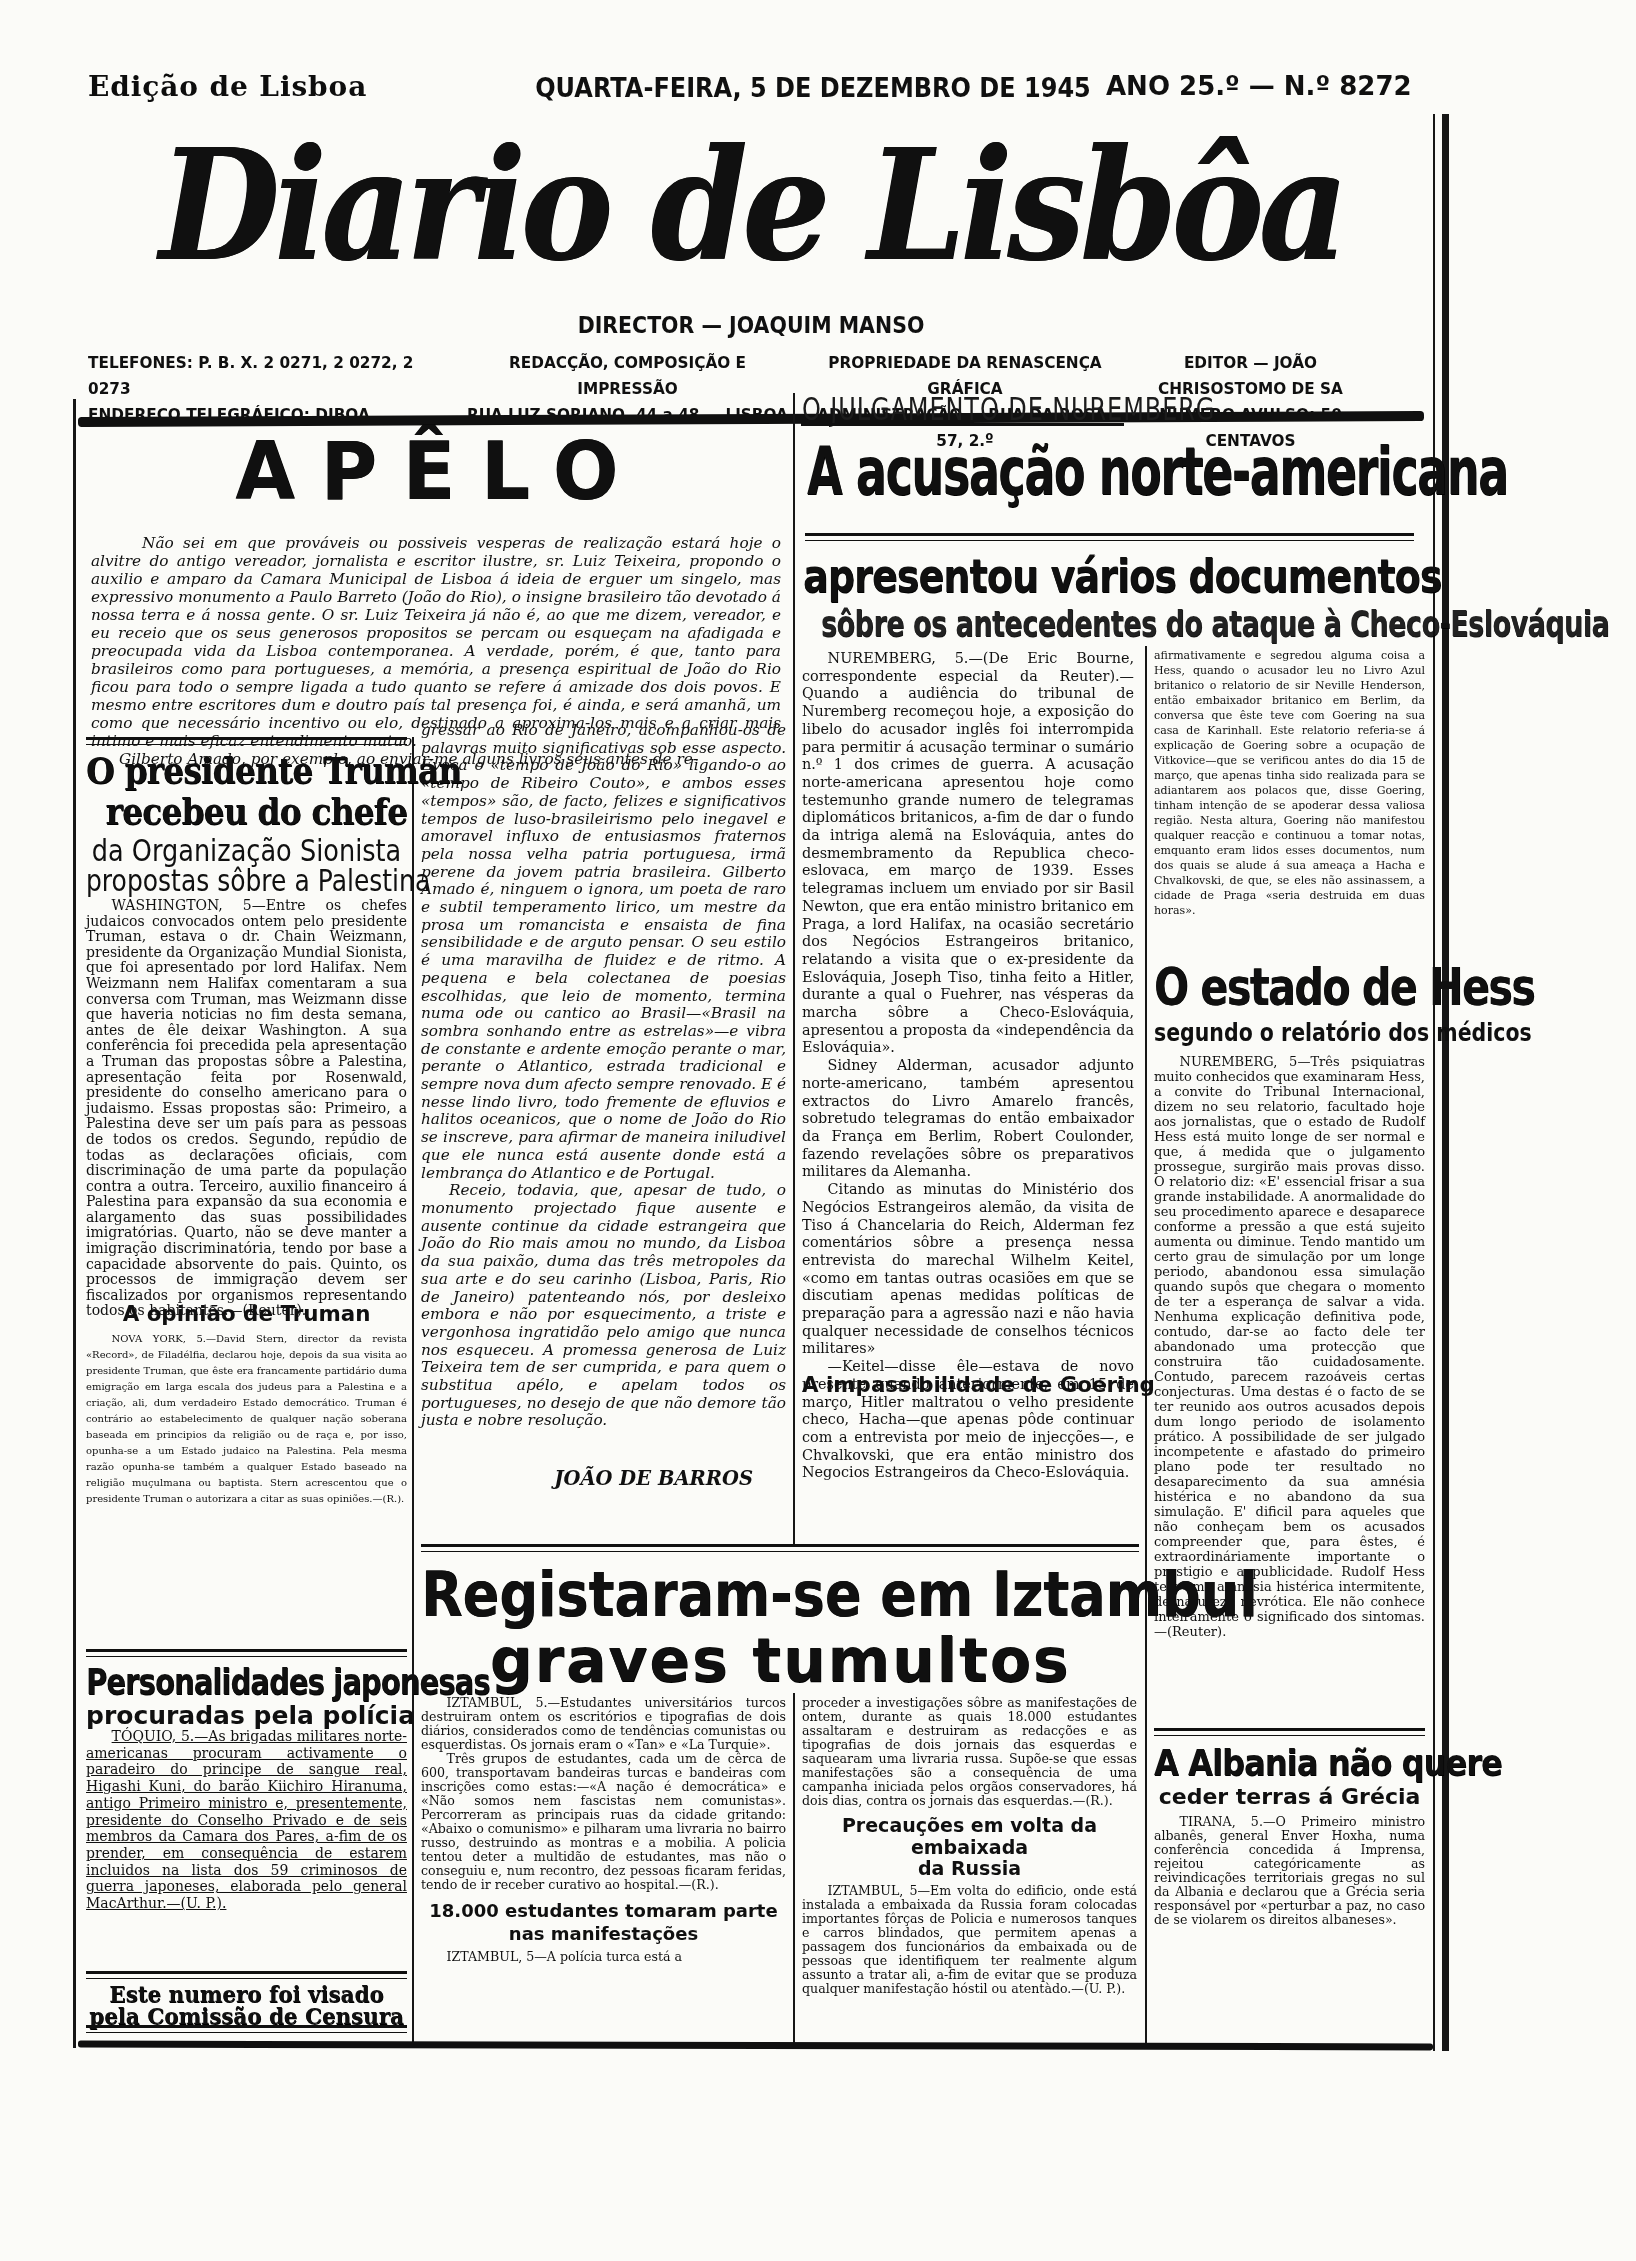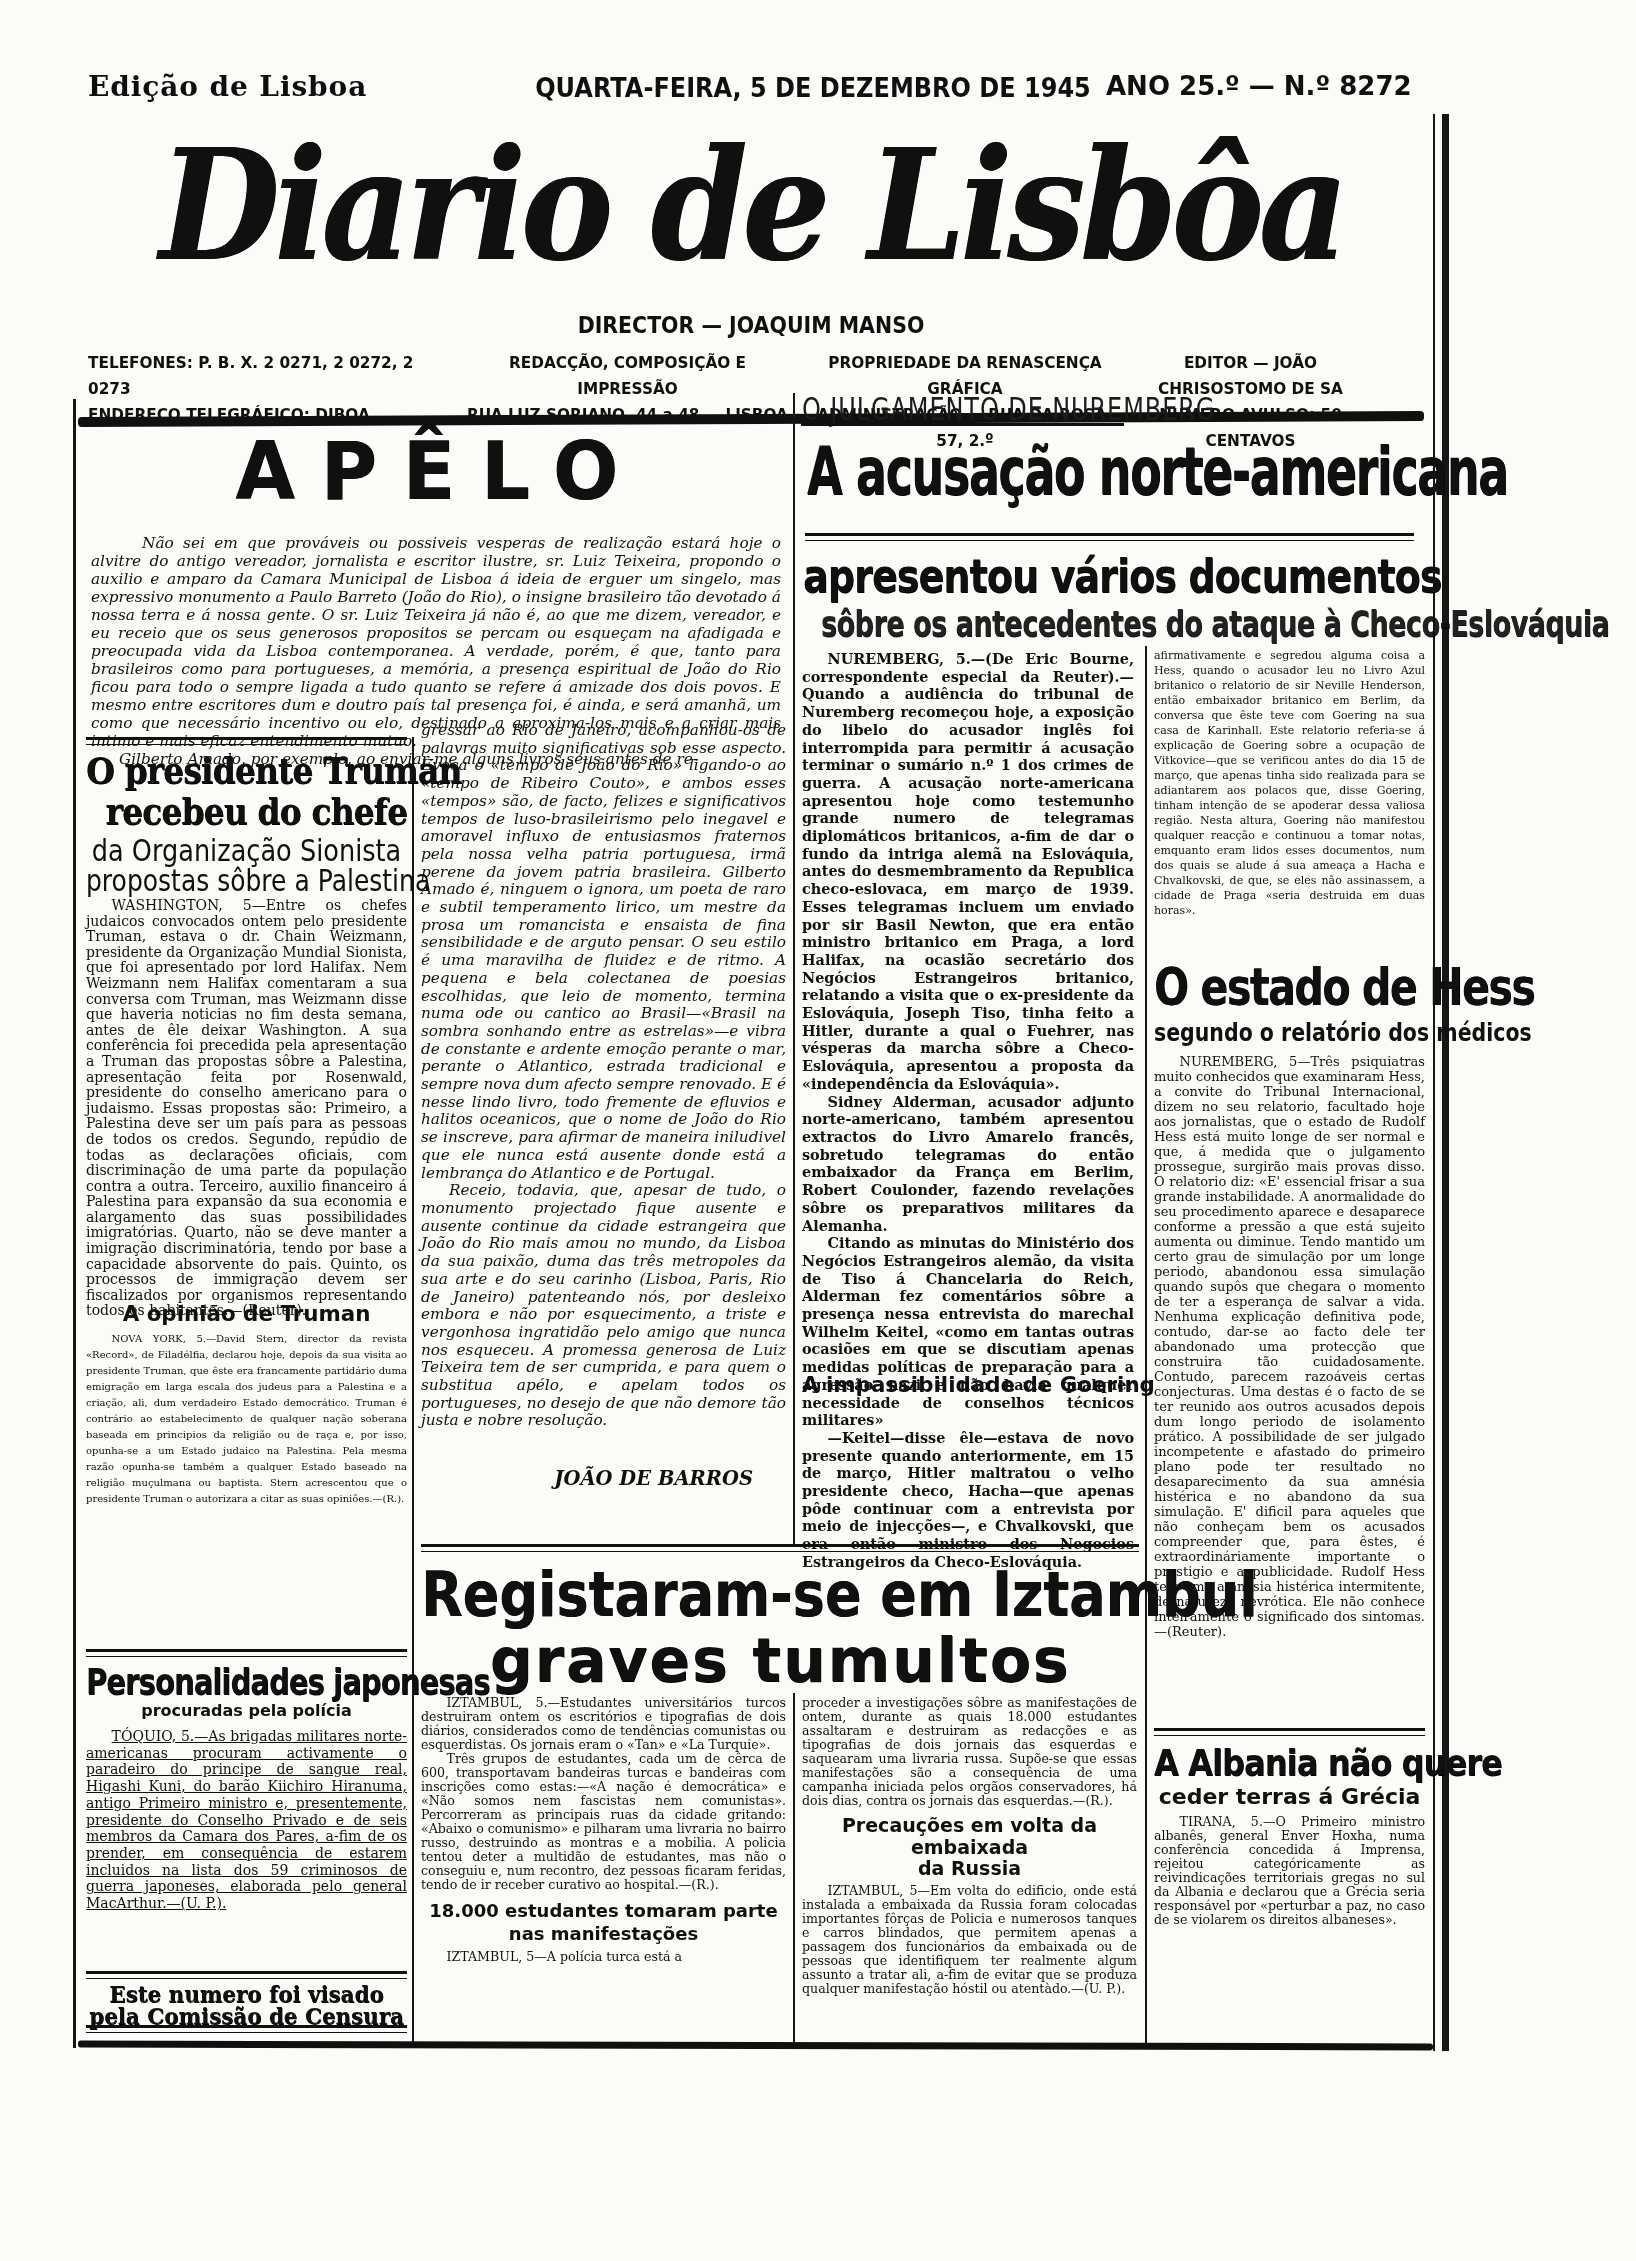--- a/index.html
+++ b/index.html
@@ -86,39 +86,39 @@
   <div class="abs serif just" style="left:86px;top:898px;width:321px;font-size:14px;line-height:15.6px;">
     <p class="para">WASHINGTON, 5—Entre os chefes judaicos convocados ontem pelo presidente Truman, estava o dr. Chain Weizmann, presidente da Organização Mundial Sionista, que foi apresentado por lord Halifax. Nem Weizmann nem Halifax comentaram a sua conversa com Truman, mas Weizmann disse que haveria noticias no fim desta semana, antes de êle deixar Washington. A sua conferência foi precedida pela apresentação a Truman das propostas sôbre a Palestina, apresentação feita por Rosenwald, presidente do conselho americano para o judaismo. Essas propostas são: Primeiro, a Palestina deve ser um país para as pessoas de todos os credos. Segundo, repúdio de todas as declarações oficiais, com discriminação de uma parte da população contra a outra. Terceiro, auxilio financeiro á Palestina para expansão da sua economia e alargamento das suas possibilidades imigratórias. Quarto, não se deve manter a imigração discriminatória, tendo por base a capacidade absorvente do pais. Quinto, os processos de immigração devem ser fiscalizados por organismos representando todos os habitantes.—(Reuter).</p>
   </div>
   <div class="abs sans b ctr nw" style="left:86px;top:1301px;width:321px;font-size:21.4px;">A opinião de Truman</div>
   <div class="abs serif just" style="left:86px;top:1331px;width:321px;font-size:10px;line-height:16px;">
     <p class="para">NOVA YORK, 5.—David Stern, director da revista «Record», de Filadélfia, declarou hoje, depois da sua visita ao presidente Truman, que êste era francamente partidário duma emigração em larga escala dos judeus para a Palestina e a criação, ali, dum verdadeiro Estado democrático. Truman é contrário ao estabelecimento de qualquer nação soberana baseada em principios da religião ou de raça e, por isso, opunha-se a um Estado judaico na Palestina. Pela mesma razão opunha-se também a qualquer Estado baseado na religião muçulmana ou baptista. Stern acrescentou que o presidente Truman o autorizara a citar as suas opiniões.—(R.).</p>
   </div>
 
   <div class="abs drule" style="left:86px;top:1649px;width:321px;"></div>
   <div class="abs sans ctr nw syTC headline-ink" style="left:86px;top:1662px;width:321px;font-size:29px;font-weight:900;letter-spacing:-0.9px;transform:scaleY(1.2);">Personalidades japonesas</div>
-  <div class="abs sans b ctr nw" style="left:86px;top:1701px;width:321px;font-size:16px;">procuradas pela polícia</div>
+  <div class="abs sans b ctr nw" style="left:86px;top:1701px;width:321px;font-size:25px;">procuradas pela polícia</div>
   <div class="abs serif just" style="left:86px;top:1728px;width:321px;font-size:14px;line-height:16.7px;text-decoration:underline;">
     <p class="para">TÓQUIO, 5.—As brigadas militares norte-americanas procuram activamente o paradeiro do principe de sangue real, Higashi Kuni, do barão Kiichiro Hiranuma, antigo Primeiro ministro e, presentemente, presidente do Conselho Privado e de seis membros da Camara dos Pares, a-fim de os prender, em consequência de estarem incluidos na lista dos 59 criminosos de guerra japoneses, elaborada pelo general MacArthur.—(U. P.).</p>
   </div>
 
   <div class="abs drule" style="left:86px;top:1971px;width:321px;"></div>
   <div class="abs serif ctr nw headline-ink" style="left:86px;top:1981px;width:321px;font-size:21.4px;font-weight:900;transform:scaleY(1.05);transform-origin:top center;">Este numero foi visado</div>
   <div class="abs serif ctr nw headline-ink" style="left:86px;top:2003px;width:321px;font-size:21.4px;font-weight:900;transform:scaleY(1.05);transform-origin:top center;">pela Comissão de Censura</div>
   <div class="abs drule" style="left:86px;top:2025px;width:321px;"></div>
 
   <div class="abs sans nw kicker syTL" style="left:802px;top:391px;font-size:24px;font-weight:400;transform:scaleY(1.3);">O JULGAMENTO DE NUREMBERG</div>
   <div class="abs hrule" style="left:801px;top:423px;width:323px;height:2.8px;"></div>
 
   <div class="abs sans nw syTL headline-ink" style="left:807px;top:433px;font-size:46px;font-weight:900;letter-spacing:-1.4px;transform:scaleY(1.43);">A acusação norte-americana</div>
   <div class="abs drule" style="left:805px;top:533px;width:609px;"></div>
   <div class="abs sans nw syTL headline-ink" style="left:803px;top:550px;font-size:38px;font-weight:800;letter-spacing:-0.9px;transform:scaleY(1.2);">apresentou vários documentos</div>
   <div class="abs sans nw syTL headline-ink" style="left:821px;top:603px;font-size:27px;font-weight:800;letter-spacing:-0.5px;transform:scaleY(1.32);opacity:.92;">sôbre os antecedentes do ataque à Checo-Eslováquia</div>
 
-  <div class="abs serif just" style="left:802px;top:650px;width:332px;font-size:14.4px;line-height:17.7px;font-weight:bold;">
+  <div class="abs serif just" style="left:802px;top:650px;width:332px;font-size:14.4px;line-height:17.7px;">
     <p class="para">NUREMBERG, 5.—(De Eric Bourne, correspondente especial da Reuter).—Quando a audiência do tribunal de Nuremberg recomeçou hoje, a exposição do libelo do acusador inglês foi interrompida para permitir á acusação terminar o sumário n.º 1 dos crimes de guerra. A acusação norte-americana apresentou hoje como testemunho grande numero de telegramas diplomáticos britanicos, a-fim de dar o fundo da intriga alemã na Eslováquia, antes do desmembramento da Republica checo-eslovaca, em março de 1939. Esses telegramas incluem um enviado por sir Basil Newton, que era então ministro britanico em Praga, a lord Halifax, na ocasião secretário dos Negócios Estrangeiros britanico, relatando a visita que o ex-presidente da Eslováquia, Joseph Tiso, tinha feito a Hitler, durante a qual o Fuehrer, nas vésperas da marcha sôbre a Checo-Eslováquia, apresentou a proposta da «independência da Eslováquia».</p>
     <p class="para">Sidney Alderman, acusador adjunto norte-americano, também apresentou extractos do Livro Amarelo francês, sobretudo telegramas do então embaixador da França em Berlim, Robert Coulonder, fazendo revelações sôbre os preparativos militares da Alemanha.</p>
     <p class="para">Citando as minutas do Ministério dos Negócios Estrangeiros alemão, da visita de Tiso á Chancelaria do Reich, Alderman fez comentários sôbre a presença nessa entrevista do marechal Wilhelm Keitel, «como em tantas outras ocasiões em que se discutiam apenas medidas políticas de preparação para a agressão nazi e não havia qualquer necessidade de conselhos técnicos militares»</p>
     <p class="para">—Keitel—disse êle—estava de novo presente quando anteriormente, em 15 de março, Hitler maltratou o velho presidente checo, Hacha—que apenas pôde continuar com a entrevista por meio de injecções—, e Chvalkovski, que era então ministro dos Negocios Estrangeiros da Checo-Eslováquia.</p>
   </div>
   <div class="abs sans b ctr nw" style="left:802px;top:1372px;width:332px;font-size:21.4px;">A impassibilidade de Goering</div>
 
   <div class="abs serif just" style="left:1154px;top:648px;width:271px;font-size:11px;line-height:15px;">
     <p class="para0">afirmativamente e segredou alguma coisa a Hess, quando o acusador leu no Livro Azul britanico o relatorio de sir Neville Henderson, então embaixador britanico em Berlim, da conversa que êste teve com Goering na sua casa de Karinhall. Este relatorio referia-se á explicação de Goering sobre a ocupação de Vitkovice—que se verificou antes do dia 15 de março, que apenas tinha sido realizada para se adiantarem aos polacos que, disse Goering, tinham intenção de se apoderar dessa valiosa região. Nesta altura, Goering não manifestou qualquer reacção e continuou a tomar notas, emquanto eram lidos esses documentos, num dos quais se alude á sua ameaça a Hacha e Chvalkovski, de que, se eles não assinassem, a cidade de Praga «seria destruida em duas horas».</p>
   </div>

